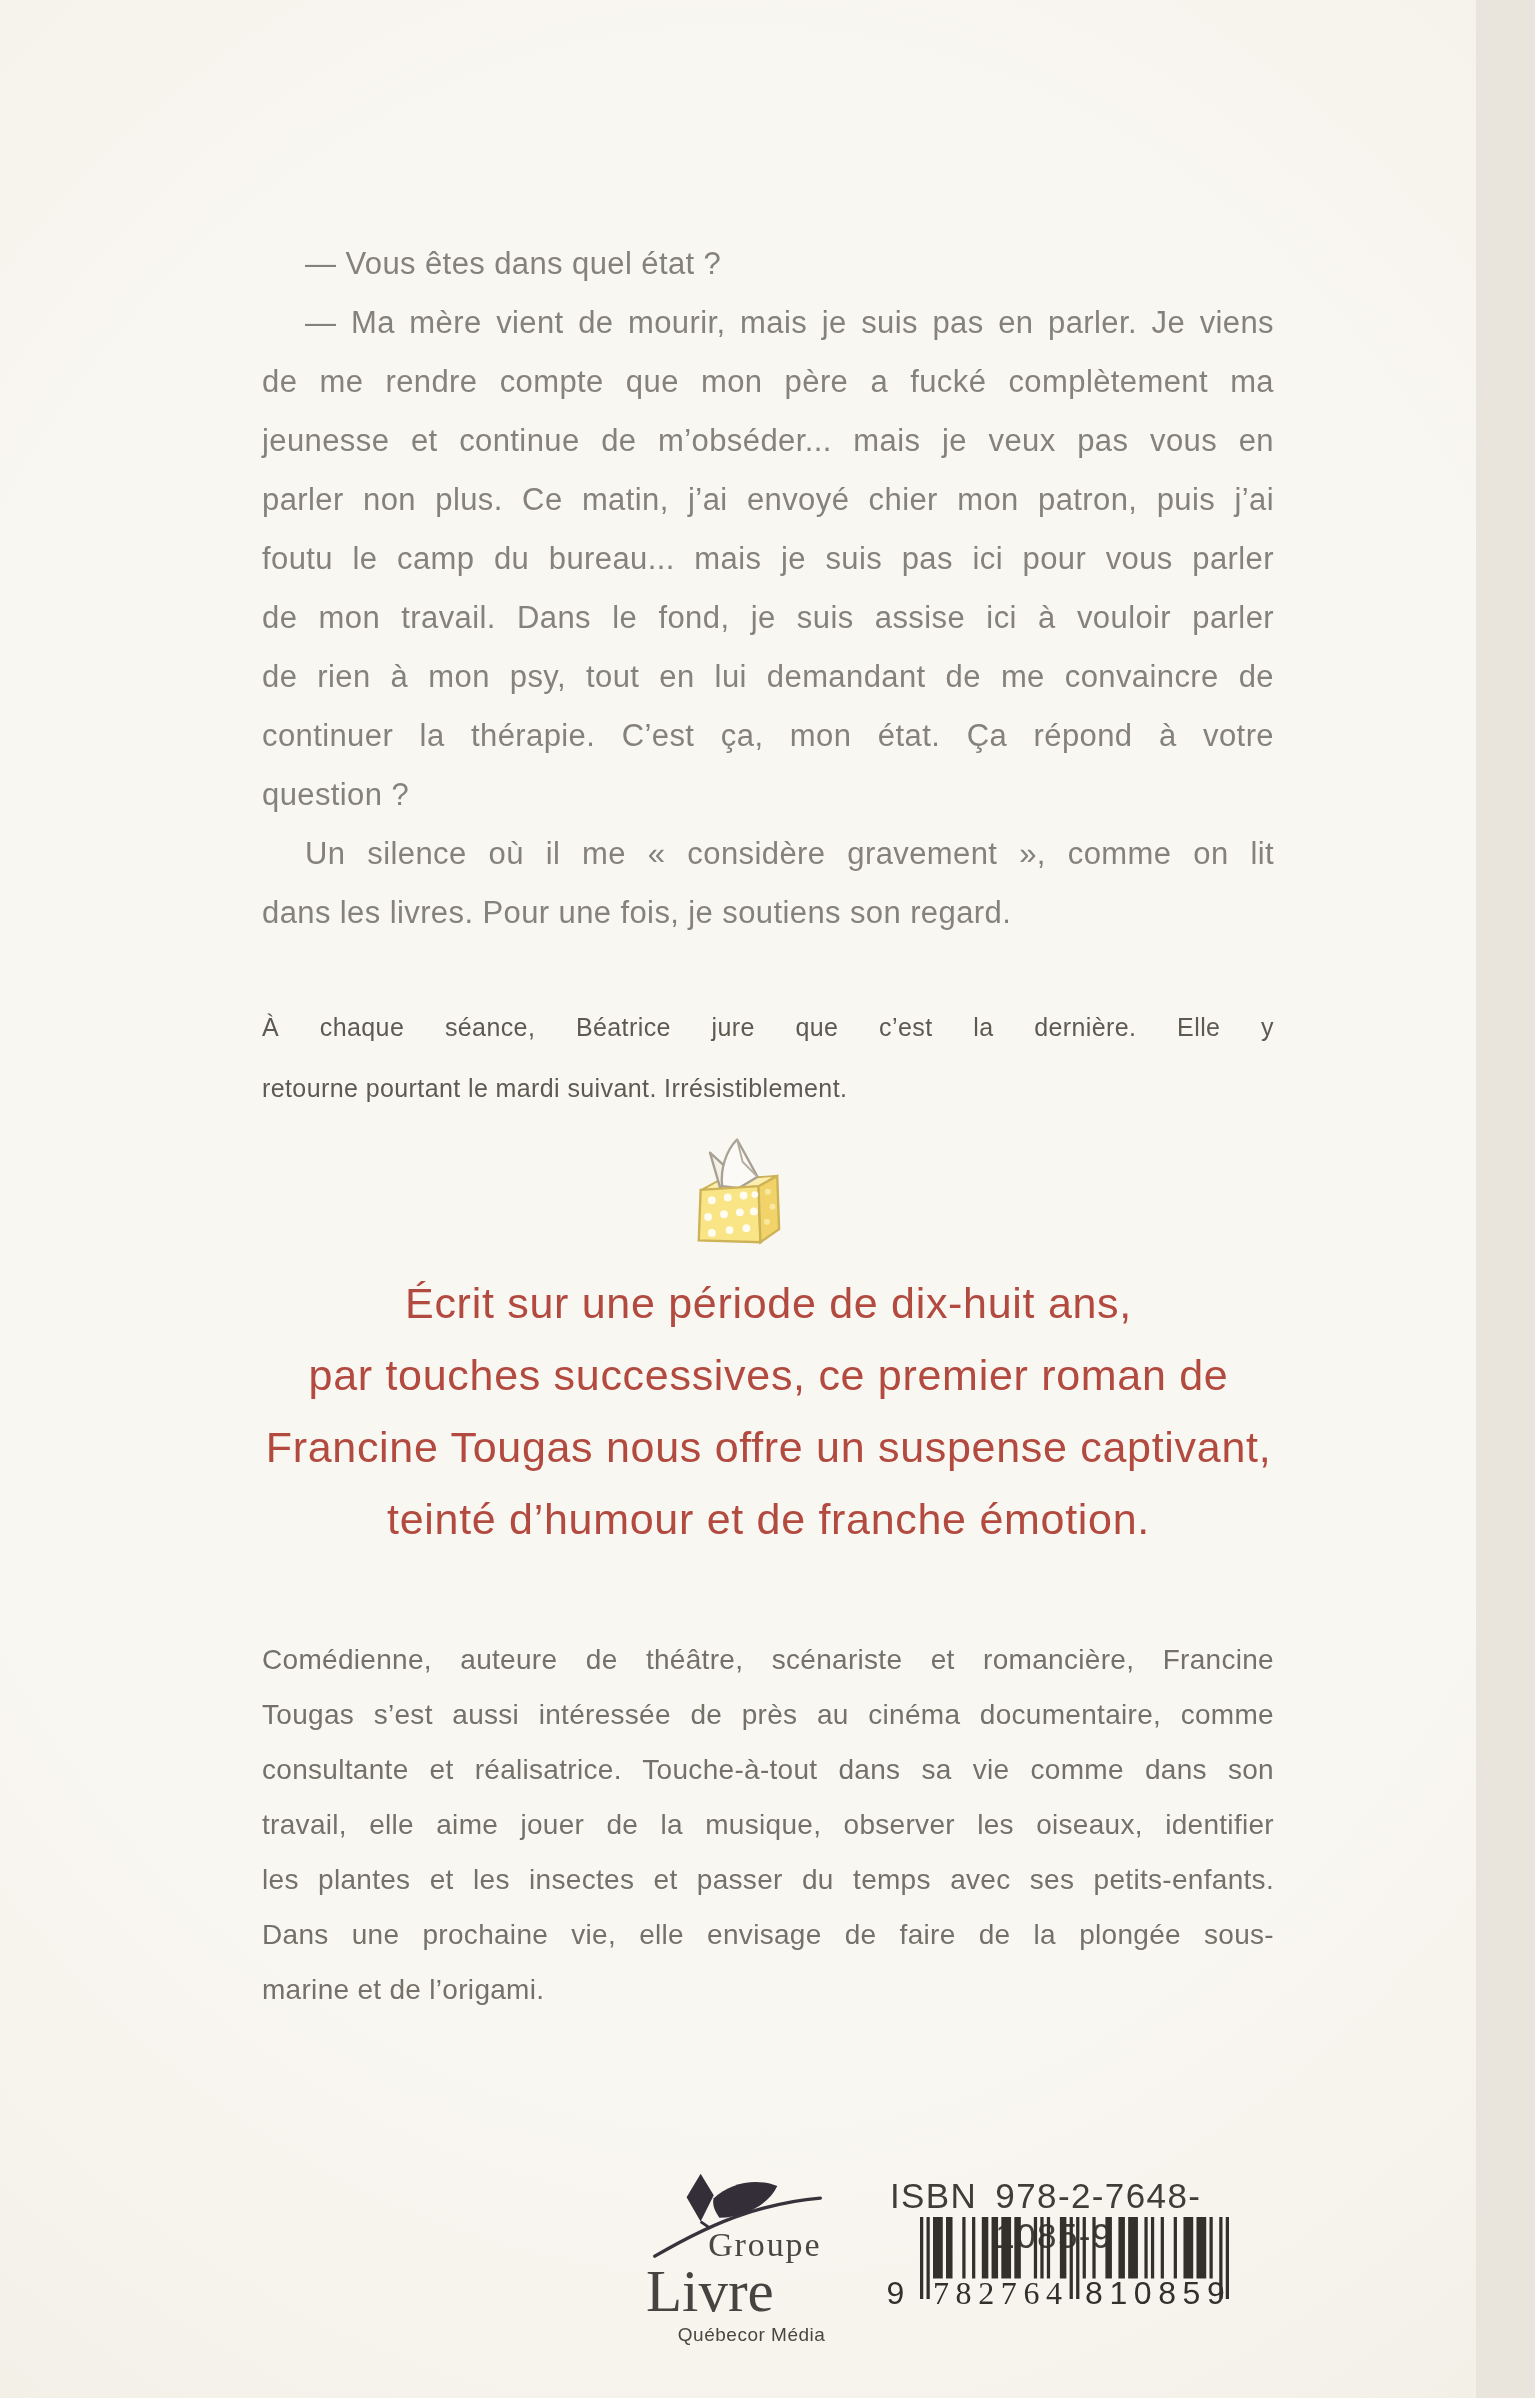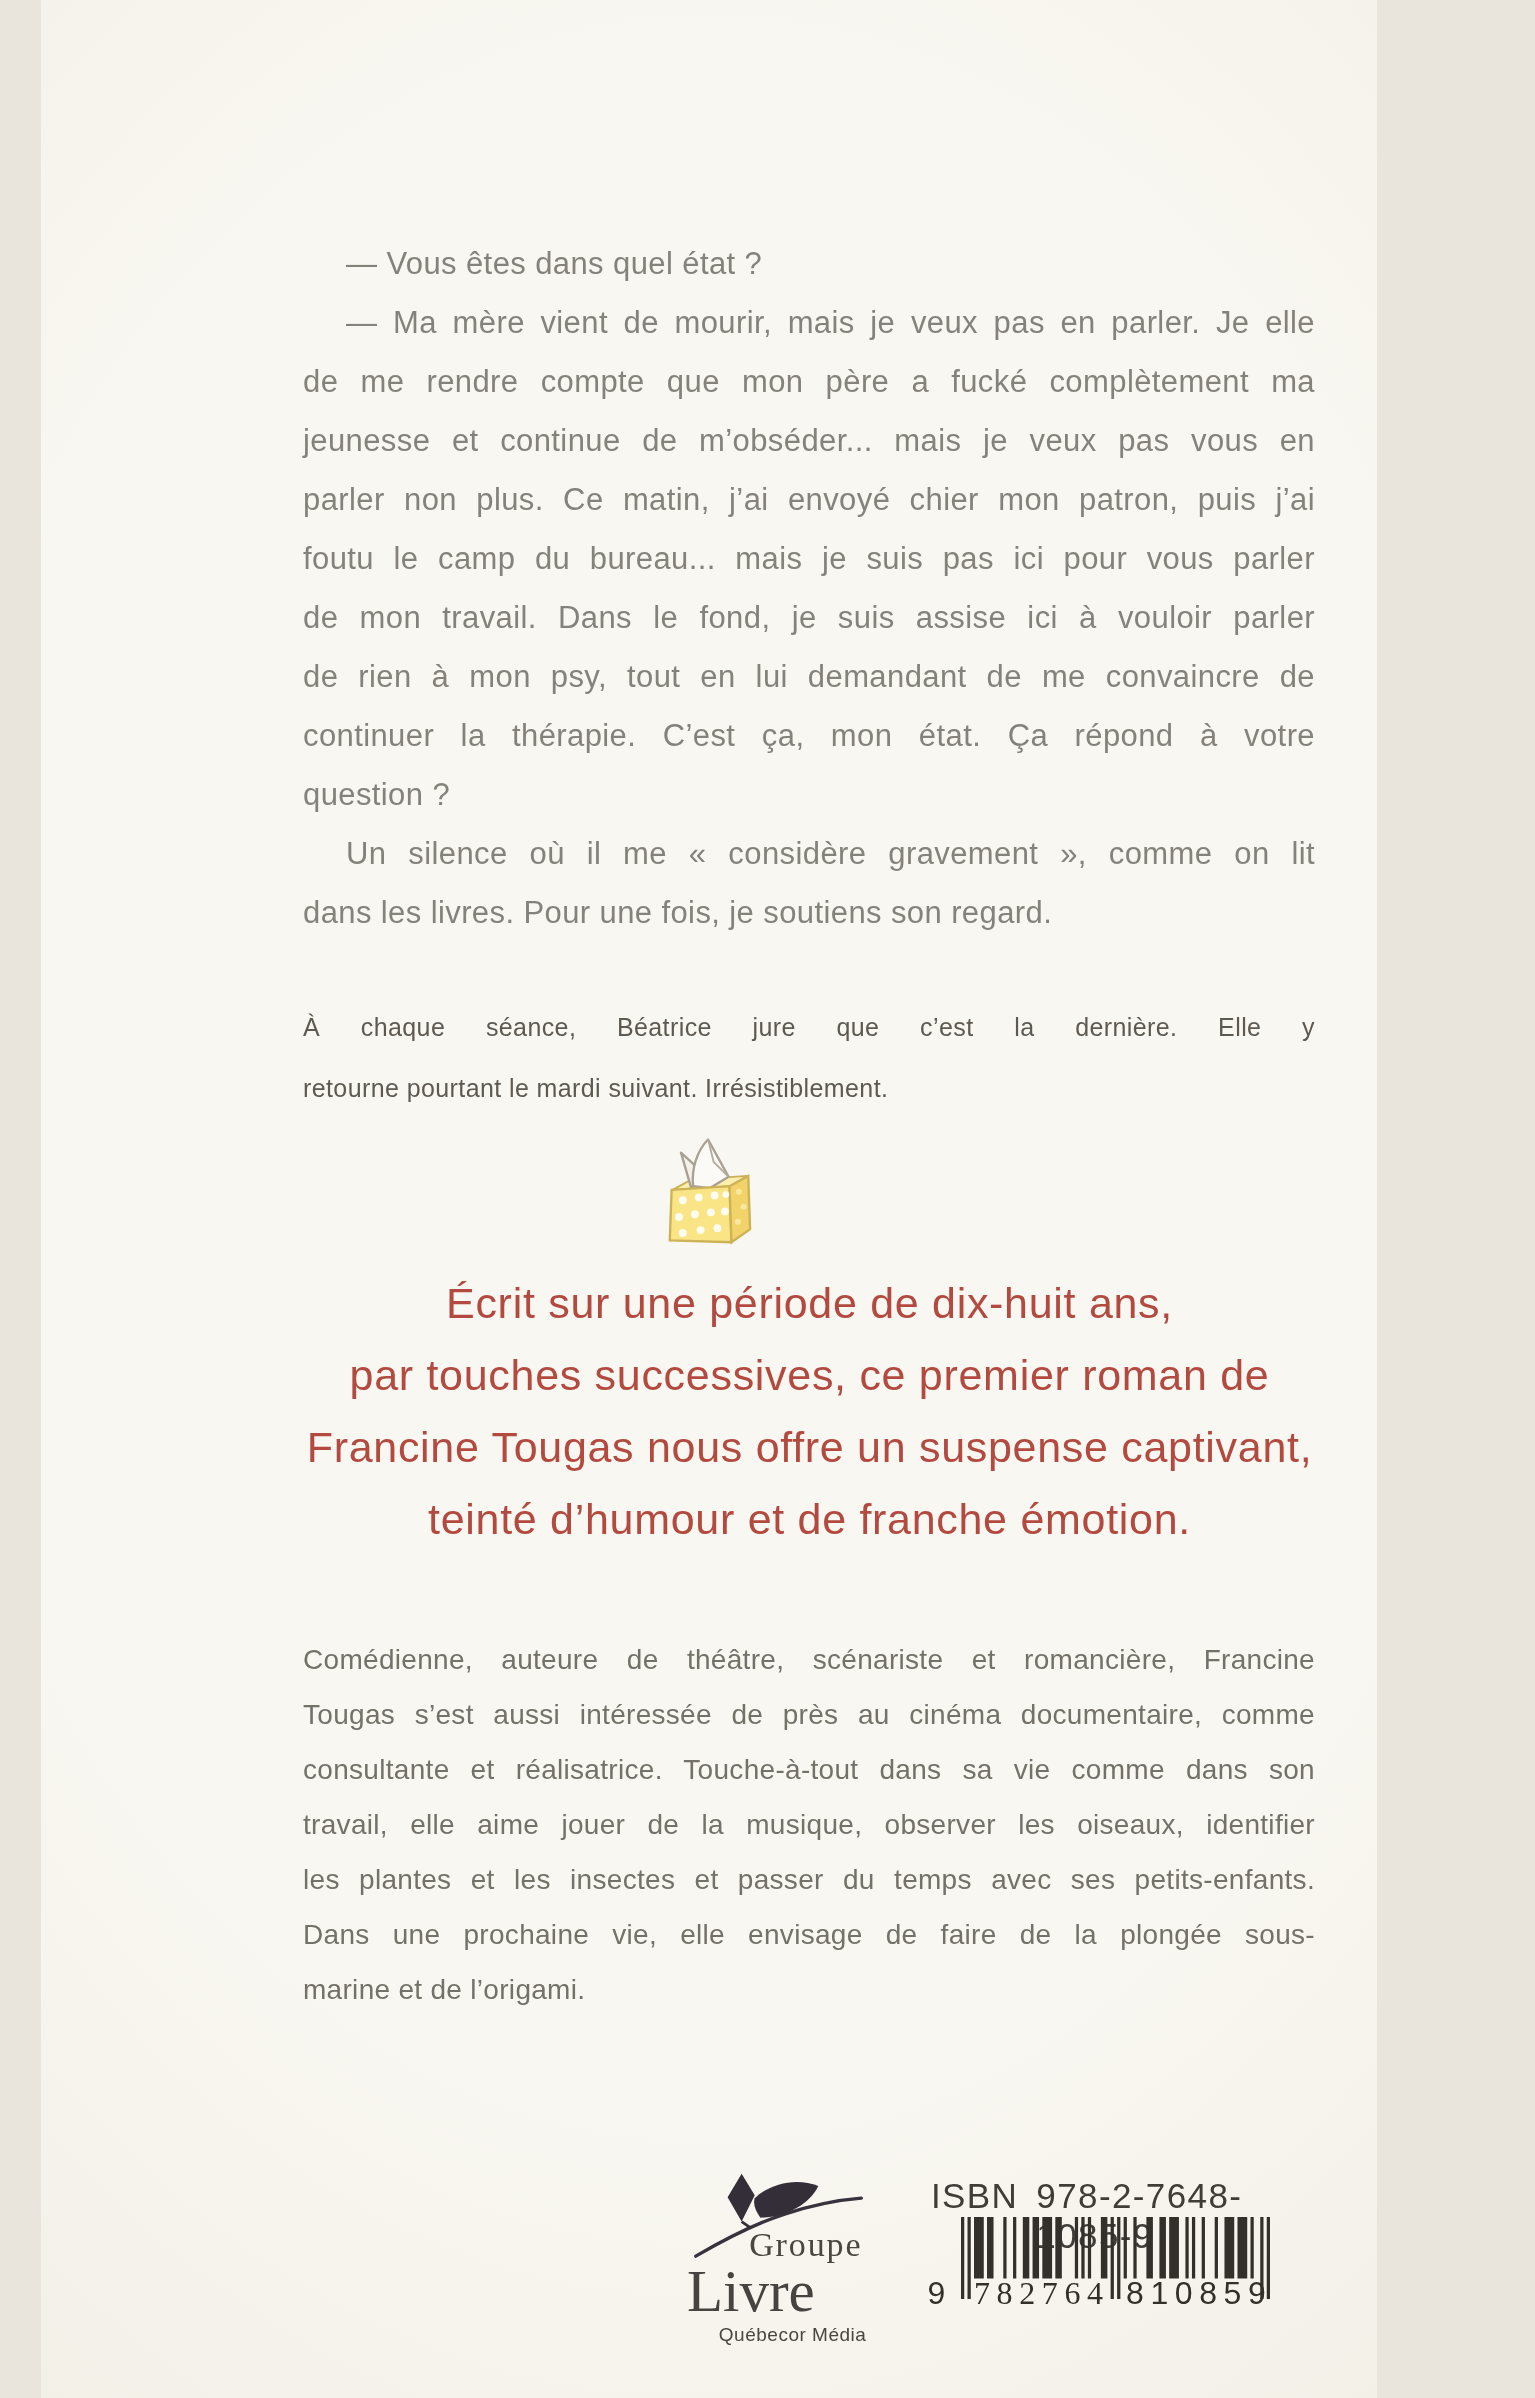--- a/index.html
+++ b/index.html
@@ -1,20 +1,19 @@
 <!DOCTYPE html>
 <html style="font-size:15px"><head>
 <meta charset="utf-8">
 <style>
   html,body{margin:0;padding:0;background:#e9e5dc;}
   .page{
-    position:relative;width:1336px;height:2399px;overflow:hidden;
+    position:relative;width:1476px;height:2399px;overflow:hidden;
     background:radial-gradient(ellipse 115% 85% at 50% 45%, #f9f7f1 50%, #f3f0e8 78%, #eae6dc 100%);
     font-family:"Liberation Sans",sans-serif;
-    margin-left:41px;
   }
   .line{white-space:normal;}
   .j{text-align:justify;text-align-last:justify;}
   .last{text-align:left;text-align-last:left;}
   .indent{padding-left:43px;}
   .excerpt{position:absolute;left:262px;top:234px;width:1012px;
     font-size:31px;line-height:59px;letter-spacing:0.4px;color:#85827b;}
   .tagline{position:absolute;left:262px;top:997px;width:1012px;
     font-size:25px;line-height:61px;letter-spacing:0.4px;color:#5e5a52;}
   .tissue{position:absolute;left:0;top:1130px;width:100%;display:flex;justify-content:center;}
@@ -42,21 +41,21 @@
   .d-g1{position:absolute;left:52px;top:0;letter-spacing:6.6px;font-family:Liberation Serif, serif;}
   .d-g2{position:absolute;left:204px;top:0;letter-spacing:6.6px;}
 </style>
 </head>
 <body>
 
 <div class="page">
 
   <section class="excerpt">
     <div class="line indent last">— Vous êtes dans quel état ?</div>
-    <div class="line j indent">— Ma mère vient de mourir, mais je veux pas en parler. Je elle</div>
+    <div class="line j indent">— Ma mère vient de mourir, mais je suis pas en parler. Je viens</div>
     <div class="line j">de me rendre compte que mon père a fucké complètement ma</div>
     <div class="line j">jeunesse et continue de m’obséder... mais je veux pas vous en</div>
     <div class="line j">parler non plus. Ce matin, j’ai envoyé chier mon patron, puis j’ai</div>
     <div class="line j">foutu le camp du bureau... mais je suis pas ici pour vous parler</div>
     <div class="line j">de mon travail. Dans le fond, je suis assise ici à vouloir parler</div>
     <div class="line j">de rien à mon psy, tout en lui demandant de me convaincre de</div>
     <div class="line j">continuer la thérapie. C’est ça, mon état. Ça répond à votre</div>
     <div class="line last">question ?</div>
     <div class="line j indent">Un silence où il me « considère gravement », comme on lit</div>
     <div class="line last">dans les livres. Pour une fois, je soutiens son regard.</div>

